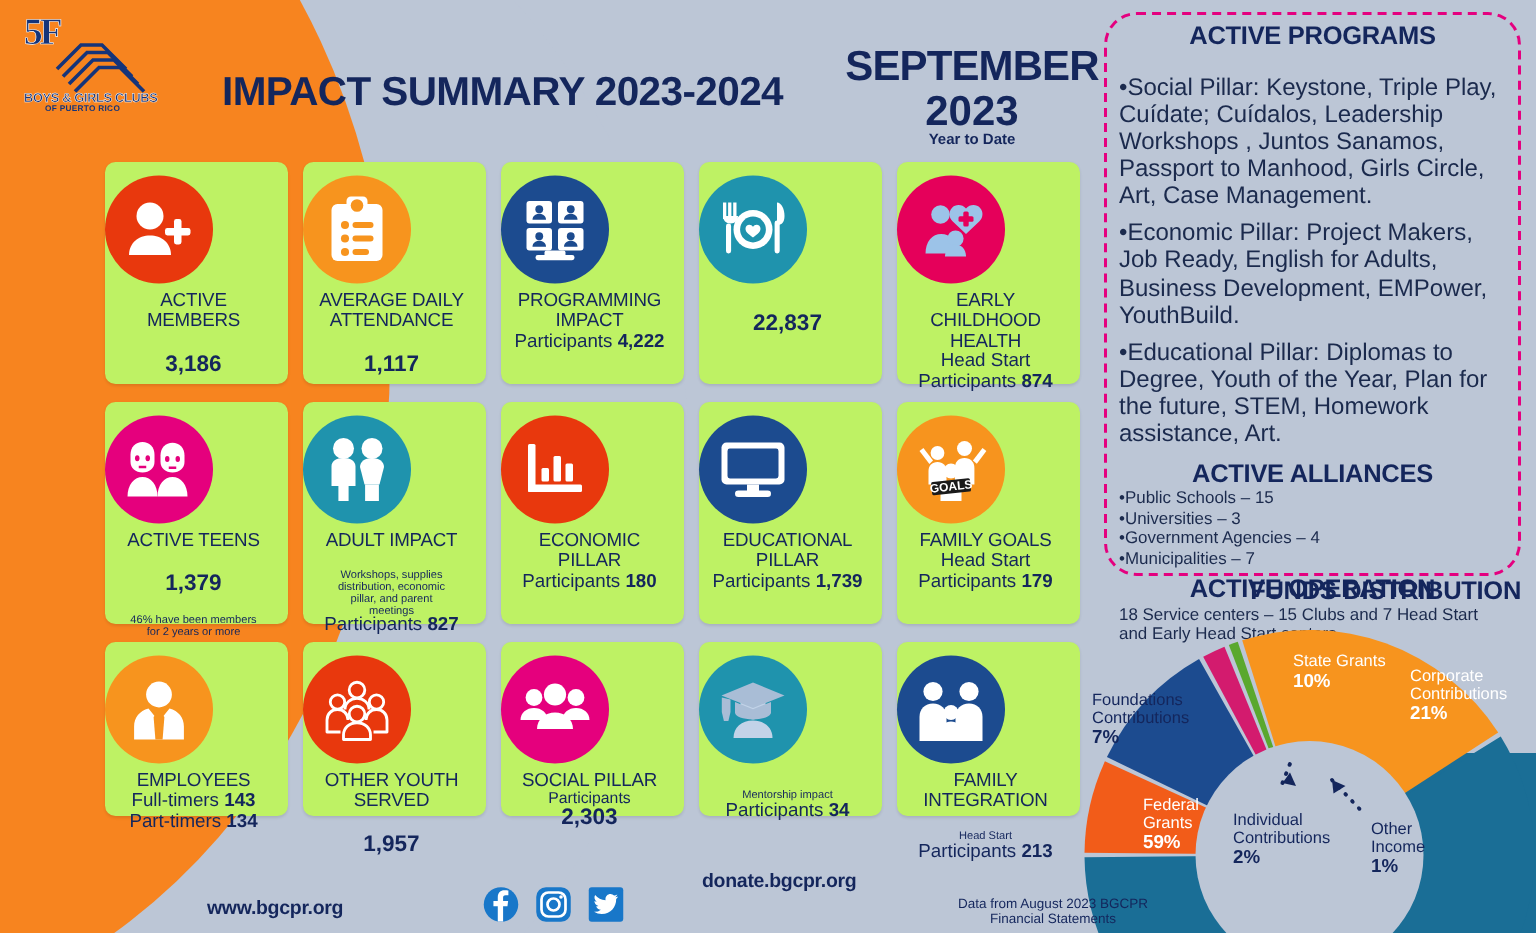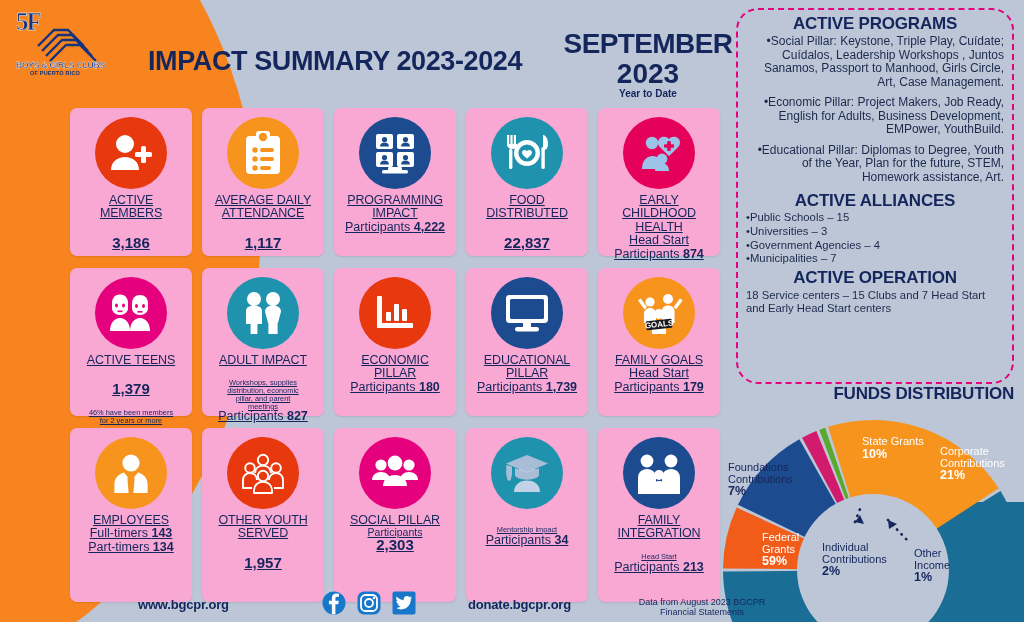--- a/index.html
+++ b/index.html
@@ -60,28 +60,28 @@
     font-size:28px;font-weight:bold;color:#14265c;
   }
   .ytd{
     position:absolute;left:560px;top:88px;width:176px;text-align:center;
     font-size:10px;font-weight:bold;color:#14265c;
   }
 
   
   .grid{position:absolute;left:70px;top:108px;width:660px;height:470px;}
   .card{
-    position:absolute;width:122px;background:#f9a8d4;border-radius:7px;
+    position:absolute;width:122px;background:#bef264;border-radius:7px;
     box-shadow:0 1px 2px rgba(0,0,0,.10);
-    display:flex;flex-direction:column;align-items:center;
-    padding-top:9px;box-sizing:border-box;text-decoration:underline;
+    display:flex;flex-direction:column;
+    padding-top:9px;box-sizing:border-box;
   }
   .card.r1{height:148px;}
   .card.r2{height:148px;}
-  .card.r3{height:174px;}
+  .card.r3{height:116px;}
   .c0{left:0}.c1{left:132px}.c2{left:264px}.c3{left:396px}.c4{left:528px}
   .row1{top:0}.row2{top:160px}.row3{top:320px}
 
   .ic{
     width:72px;height:72px;border-radius:50%;
     display:flex;align-items:center;justify-content:center;flex:none;
   }
   .ic svg{display:block}
 
   .ctext{
@@ -100,21 +100,21 @@
   .panel{
     position:absolute;left:736px;top:8px;width:278px;height:376px;
     border:2.5px dashed #e4007f;border-radius:22px;box-sizing:border-box;
     padding:4px 8px 0 8px;
   }
   .p-head{
     text-align:center;font-size:17px;font-weight:bold;color:#14265c;
     letter-spacing:-0.2px;
   }
   .p-head.sub{margin-top:2px;}
-  .p-body{font-size:12px;line-height:1.13;color:#1b2a4d;margin-top:1px;text-align:right;}
+  .p-body{font-size:16px;line-height:1.13;color:#1b2a4d;margin-top:16px;}
   .p-body .blk{margin-bottom:7px;}
   .p-list{font-size:11.3px;line-height:1.21;color:#1b2a4d;}
   .p-oper{font-size:11.3px;line-height:1.15;color:#1b2a4d;margin-top:1px;}
 
   
   .funds-title{
     position:absolute;left:736px;top:384px;width:278px;text-align:right;
     font-size:17px;font-weight:bold;color:#14265c;letter-spacing:-0.2px;
   }
   .donut{position:absolute;left:722px;top:404px;width:302px;height:218px;}
@@ -122,21 +122,21 @@
   .lbl b{display:block;font-weight:bold;font-size:12.5px;}
   .lbl.w{color:#ffffff;}
   .lbl.d{color:#14265c;}
 
   
   .f-url{
     position:absolute;left:138px;top:597px;font-size:13px;font-weight:bold;
     color:#14265c;letter-spacing:-0.2px;
   }
   .f-donate{
-    position:absolute;left:468px;top:597px;font-size:13px;font-weight:bold;
+    position:absolute;left:468px;top:579px;font-size:13px;font-weight:bold;
     color:#14265c;letter-spacing:-0.2px;
   }
   .f-note{
     position:absolute;left:588px;top:598px;width:228px;text-align:center;
     font-size:9px;line-height:1.1;color:#14265c;
   }
   .social{position:absolute;left:322px;top:591px;display:flex;gap:11px;}
 </style>
 </head>
 <body>
@@ -243,24 +243,20 @@
             <circle cx="24" cy="22" r="8.6" fill="#1f93ad"></circle>
             <path d="M24 27.4c-3.2-2.4-5-3.9-5-5.9 0-1.5 1.2-2.6 2.6-2.6 1 0 1.8.5 2.4 1.3.6-.8 1.4-1.3 2.4-1.3 1.4 0 2.6 1.1 2.6 2.6 0 2-1.8 3.5-5 5.9z" fill="#ffffff"></path>
             <rect x="6" y="18" width="3.4" height="20" rx="1.6" fill="#ffffff"></rect>
             <path d="M4 4h2.2v11H4z M7.4 4h2.2v11H7.4z M10.8 4H13v11h-2.2z" fill="#ffffff"></path>
             <path d="M4 13c0 3 2 5 5 5s5-2 5-5z" fill="#ffffff"></path>
             <path d="M40 4c3 0 5 4.5 5 9s-2 6-5 6z" fill="#ffffff"></path>
             <rect x="38.4" y="16" width="3.4" height="22" rx="1.6" fill="#ffffff"></rect>
           </svg>
         </div>
         <div class="ctext">
-          <div class="ctitle">
-            <div>FOOD</div>
-            <div>DISTRIBUTED</div>
-          </div>
           <div class="cnum">22,837</div>
         </div>
       </div>
       <div class="card r1 c4 row1">
         <div class="ic" style="background: rgb(229, 0, 90);">
           <svg width="48" height="44" viewBox="0 0 48 44">
             <path d="M34 8c2.6-3 7-3 9.4-.4 2.4 2.6 2 6.6-.6 9L34 25l-8.8-8.4c-2.6-2.4-3-6.4-.6-9C27 5 31.4 5 34 8z" fill="#9cc3e8"></path>
             <rect x="32.2" y="10" width="3.6" height="10" rx="1" fill="#e5005a"></rect>
             <rect x="29" y="13.2" width="10" height="3.6" rx="1" fill="#e5005a"></rect>
             <circle cx="17" cy="12" r="6.2" fill="#9cc3e8"></circle>

